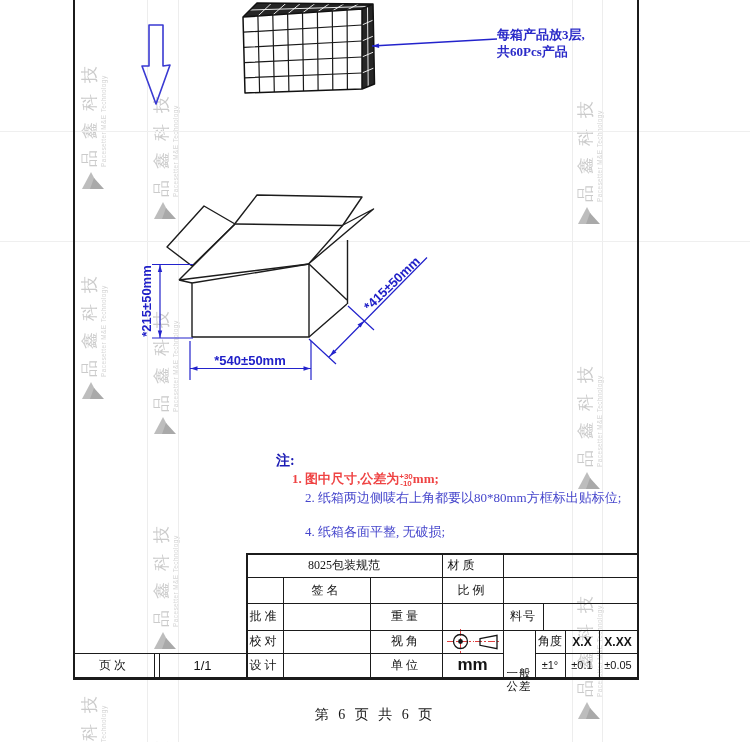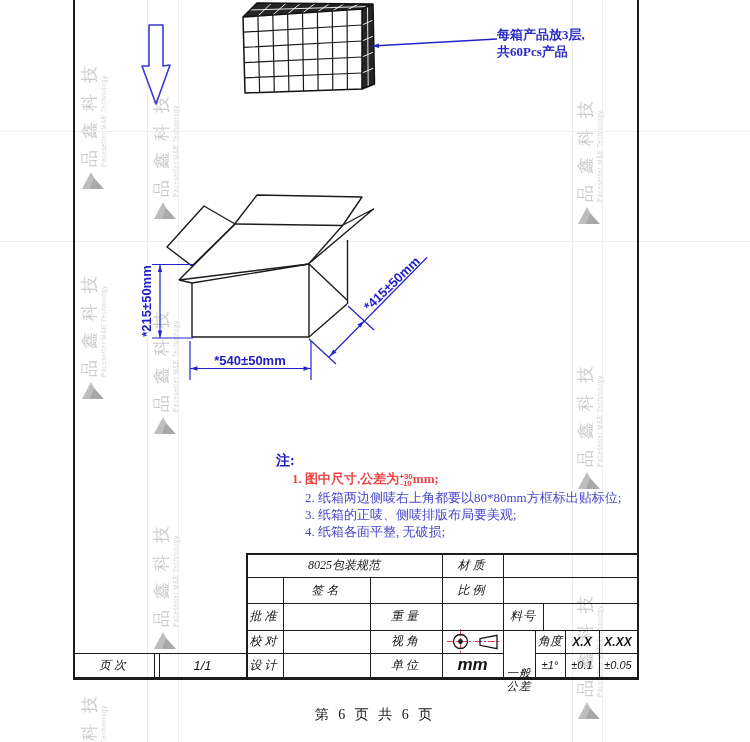--- a/index.html
+++ b/index.html
@@ -22,21 +22,21 @@
   .tolstack{display:inline-block;vertical-align:-3px;font-size:8px;line-height:7px;
             font-family:"Liberation Sans",sans-serif;text-align:center;}
   .tolstack span{display:block;}
   
   .wm{position:absolute;width:34px;height:150px;z-index:0;pointer-events:none;}
   .wm-rot{position:absolute;left:-48px;top:40px;width:130px;height:34px;
           transform:rotate(-90deg);display:flex;flex-direction:column;}
   .wm-cn{font-size:17px;letter-spacing:11px;color:#cbcbcb;font-family:"Liberation Serif",serif;}
   .wm-en{font-size:6.5px;color:#d5d5d5;letter-spacing:.4px;margin-top:-1px;}
   .wm-logo{position:absolute;left:2px;top:124px;}
-  .z1{z-index:1;} .z2{z-index:2;} .z3{z-index:3;font-style:italic;}
+  .z1{z-index:1;} .z2{z-index:2;} .z3{z-index:3;}
 </style>
 </head>
 <body>
 
 <div id="page">
 
   <div id="wm-layer">
       <div class="wm" style="left: 78px; top: 45px;">
         <div class="wm-rot">
           <span class="wm-cn">品鑫科技</span>
@@ -220,21 +220,20 @@
 
   <div class="abs z2 note" style="left:497px;top:26px;line-height:17px;font-size:13px;
        font-weight:bold;color:#2a2ac8">
     <div>每箱产品放3层,</div>
     <div>共60Pcs产品</div>
   </div>
 
   <div class="note z2" style="left:276px;top:452px;font-size:14px;font-weight:bold;color:#1a1ab4">注:</div>
   <div class="note z2" style="left:292px;top:470px;font-size:13px;font-weight:bold;color:#ef4444"><span>1. 图中尺寸,公差为</span><span class="tolstack"><span>+30</span><span>-10</span></span><span>mm;</span></div>
   <div class="note z2" style="left:305px;top:489px;font-size:13px;color:#4646cc">2. 纸箱两边侧唛右上角都要以80*80mm方框标出贴标位;</div>
-  <div class="note z2" style="left:305px;top:506px;font-size:13px;color:#4646cc">3. 纸箱的正唛、侧唛排版布局要美观;</div>
   <div class="note z2" style="left:305px;top:523px;font-size:13px;color:#4646cc">4. 纸箱各面平整, 无破损;</div>
 
   <div class="vl z2" style="left:73px;top:0;width:1.5px;height:680px"></div>
   <div class="vl z2" style="left:637px;top:0;width:1.5px;height:680px"></div>
   <div class="hl z2" style="left:73px;top:677px;width:565px;height:3px"></div>
 
   <div class="hl z2" style="left:246px;top:553px;width:392px;height:2px"></div>
   <div class="hl z2" style="left:246px;top:577px;width:392px;height:1px"></div>
   <div class="hl z2" style="left:246px;top:603px;width:392px;height:1px"></div>
   <div class="hl z2" style="left:246px;top:630px;width:392px;height:1px"></div>
@@ -246,21 +245,21 @@
   <div class="vl z2" style="left:442px;top:553px;width:1px;height:124px"></div>
   <div class="vl z2" style="left:503px;top:553px;width:1px;height:124px"></div>
   <div class="vl z2" style="left:543px;top:603px;width:1px;height:27px"></div>
   <div class="vl z2" style="left:535px;top:630px;width:1px;height:47px"></div>
   <div class="vl z2" style="left:565px;top:630px;width:1px;height:47px"></div>
   <div class="vl z2" style="left:599px;top:630px;width:1px;height:47px"></div>
   <div class="vl z2" style="left:154px;top:653px;width:1px;height:24px"></div>
   <div class="vl z2" style="left:159px;top:653px;width:1px;height:24px"></div>
 
   <div class="cell z3" style="left:246px;top:553px;width:196px;height:24px">8025包装规范</div>
-  <div class="cell cjk z3" style="left:442px;top:553px;width:61px;height:24px">材质</div>
+  <div class="cell cjk z3" style="left:432px;top:553px;width:61px;height:24px">材质</div>
   <div class="cell cjk z3" style="left:283px;top:577px;width:87px;height:26px">签名</div>
   <div class="cell cjk z3" style="left:442px;top:577px;width:61px;height:26px">比例</div>
   <div class="cell cjk z3" style="left:246px;top:603px;width:37px;height:27px">批准</div>
   <div class="cell cjk z3" style="left:370px;top:603px;width:72px;height:27px">重量</div>
   <div class="cell cjk z3" style="left:503px;top:603px;width:40px;height:27px;letter-spacing:1px">料号</div>
   <div class="cell cjk z3" style="left:246px;top:630px;width:37px;height:23px">校对</div>
   <div class="cell cjk z3" style="left:370px;top:630px;width:72px;height:23px">视角</div>
   <div class="cell tol2 z3" style="left:503px;top:656px;width:32px;height:47px">
     <span>一般</span>
     <span>公差</span>

